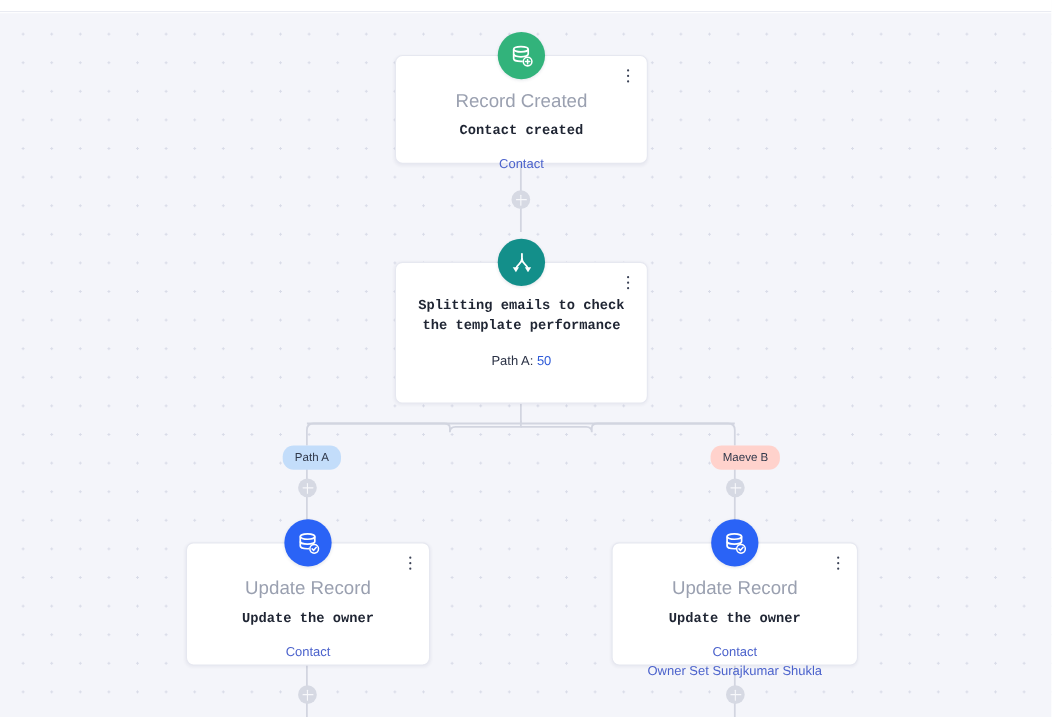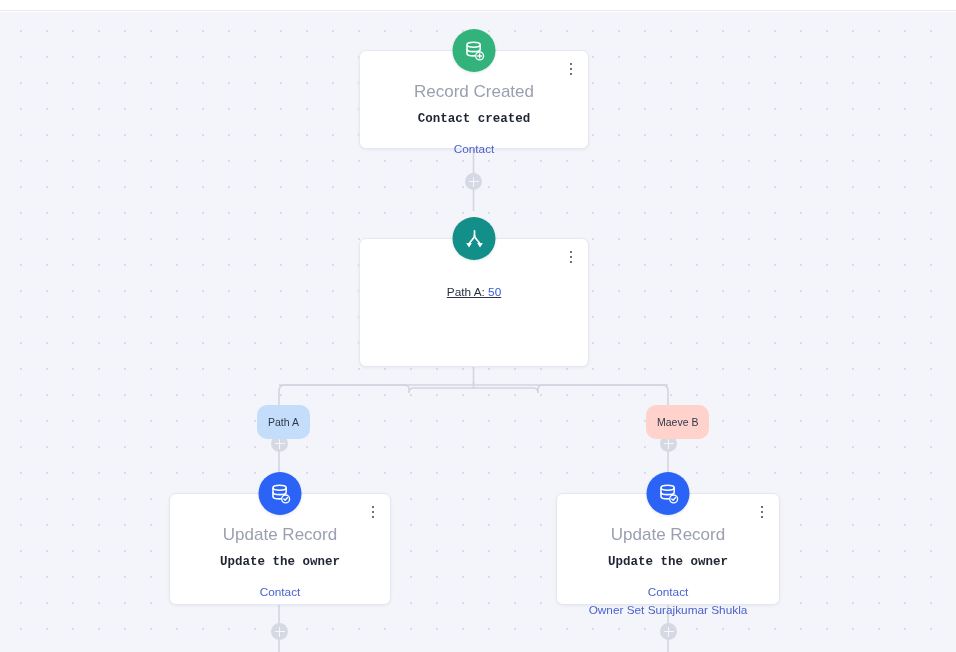--- a/index.html
+++ b/index.html
@@ -146,29 +146,28 @@
     line-height: 1.55;
   }
   .node-meta .mline { display: block; text-align: center; }
   .node-meta .mline.link { color: #4b62cc; }
 
   .split-rows {
     margin-top: 14px;
     font-size: 11.8px;
     color: #2b3245;
     line-height: 1.6;
-    text-decoration: underline;
   }
   .split-rows .srow { display: block; }
   .split-rows .sval { color: #2f5bd8; }
 
   
   .pill {
     position: absolute;
-    height: 34px;
+    height: 22px;
     padding: 0 11px;
     border-radius: 10px;
     font-size: 10.5px;
     color: #30384a;
     display: flex;
     align-items: center;
     justify-content: center;
     z-index: 7;
     white-space: nowrap;
     cursor: pointer;
@@ -238,20 +237,21 @@
           <path d="M6 21.2 L2.9 16.4 L9.1 16.4 Z" fill="#ffffff"></path>
           <path d="M18 21.2 L14.9 16.4 L21.1 16.4 Z" fill="#ffffff"></path>
         </svg>
       </div>
       <div class="kebab">
         <i></i>
           <i></i>
           <i></i>
       </div>
       <div class="node-body">
+        <div class="node-title">Splitting emails to check the template performance</div>
         <div class="split-rows">
           <span class="srow">
             <span>Path A:</span>
             <span class="sval">50</span>
           </span>
         </div>
       </div>
     </div>
 
     <div class="pill a" style="left:257px; top:393px;">

